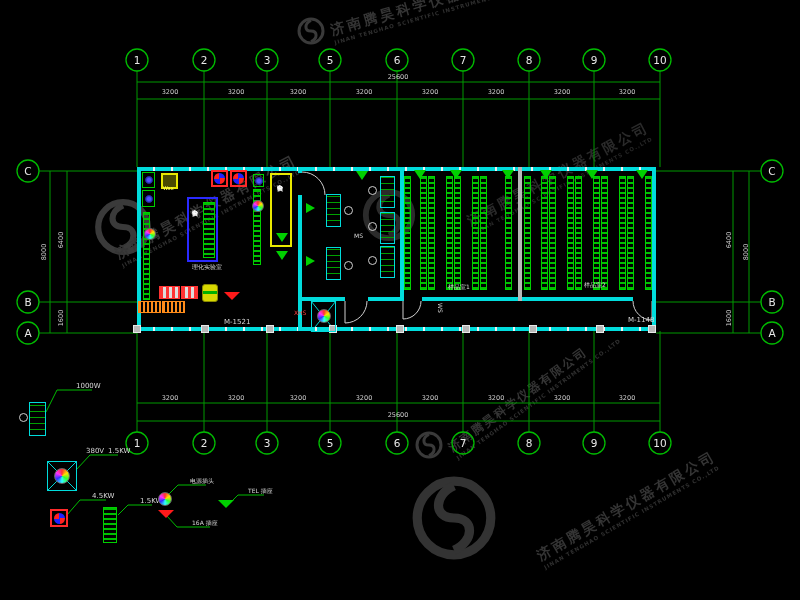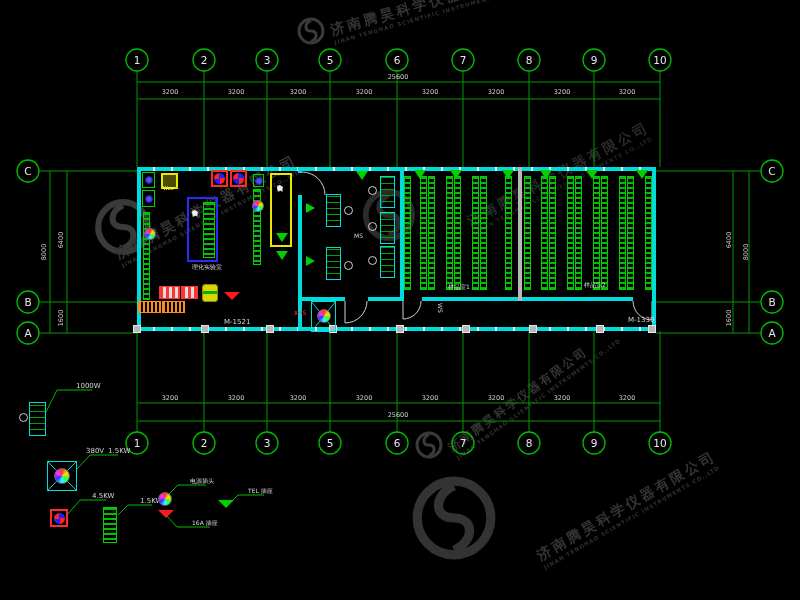--- a/index.html
+++ b/index.html
@@ -258,21 +258,21 @@
   <div class="abs z2 colsq" style="left:201px;top:325px"></div>
   <div class="abs z2 colsq" style="left:266px;top:325px"></div>
   <div class="abs z2 colsq" style="left:329px;top:325px"></div>
   <div class="abs z2 colsq" style="left:396px;top:325px"></div>
   <div class="abs z2 colsq" style="left:462px;top:325px"></div>
   <div class="abs z2 colsq" style="left:529px;top:325px"></div>
   <div class="abs z2 colsq" style="left:596px;top:325px"></div>
   <div class="abs z2 colsq" style="left:648px;top:325px"></div>
 
   <div class="abs z2 txt" style="left:216px;top:319px">M-1521</div>
-  <div class="abs z2 txt" style="left:620px;top:317px">M-1339</div>
+  <div class="abs z2 txt" style="left:620px;top:317px">M-1148</div>
 
   <div class="abs z2 grnbox" style="left:142px;top:172px;width:13px;height:16px">
       <div class="fandot"></div>
     </div>
   <div class="abs z2 grnbox" style="left:142px;top:190px;width:13px;height:17px">
       <div class="fandot"></div>
     </div>
   <div class="abs z2 yelbox" style="left:161px;top:173px;width:17px;height:16px;background:#4a4a00"><span style="font-size:5px;color:#ffff66">Wax</span></div>
   <div class="abs z2 ladder" style="left:143px;top:212px;width:7px;height:88px"></div>
   <div class="abs z2 fan" style="left:144px;top:228px;width:12px;height:12px"></div>

